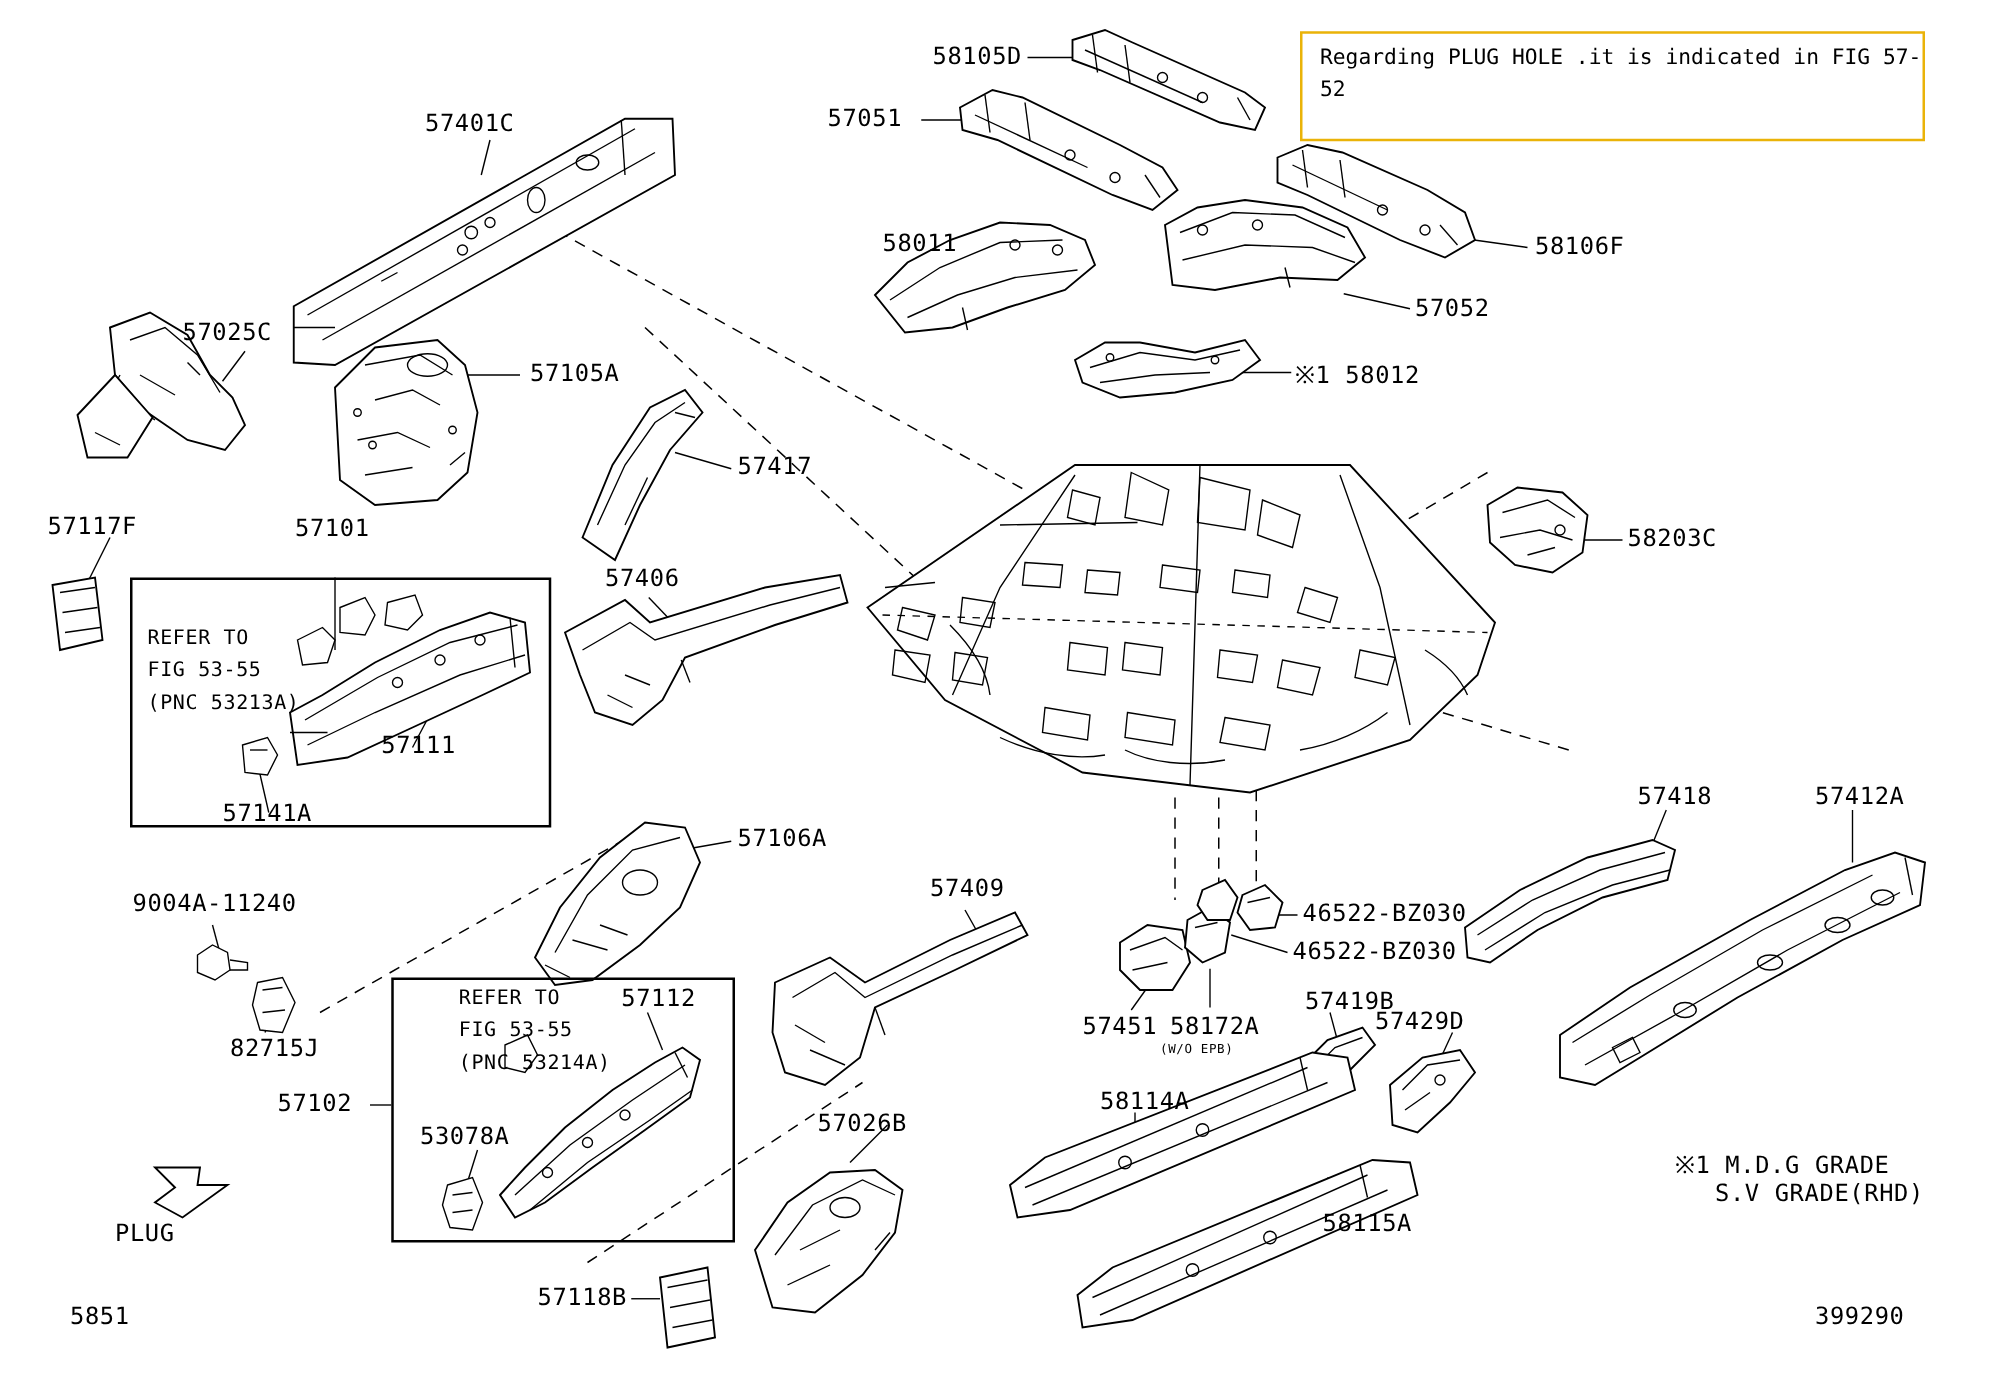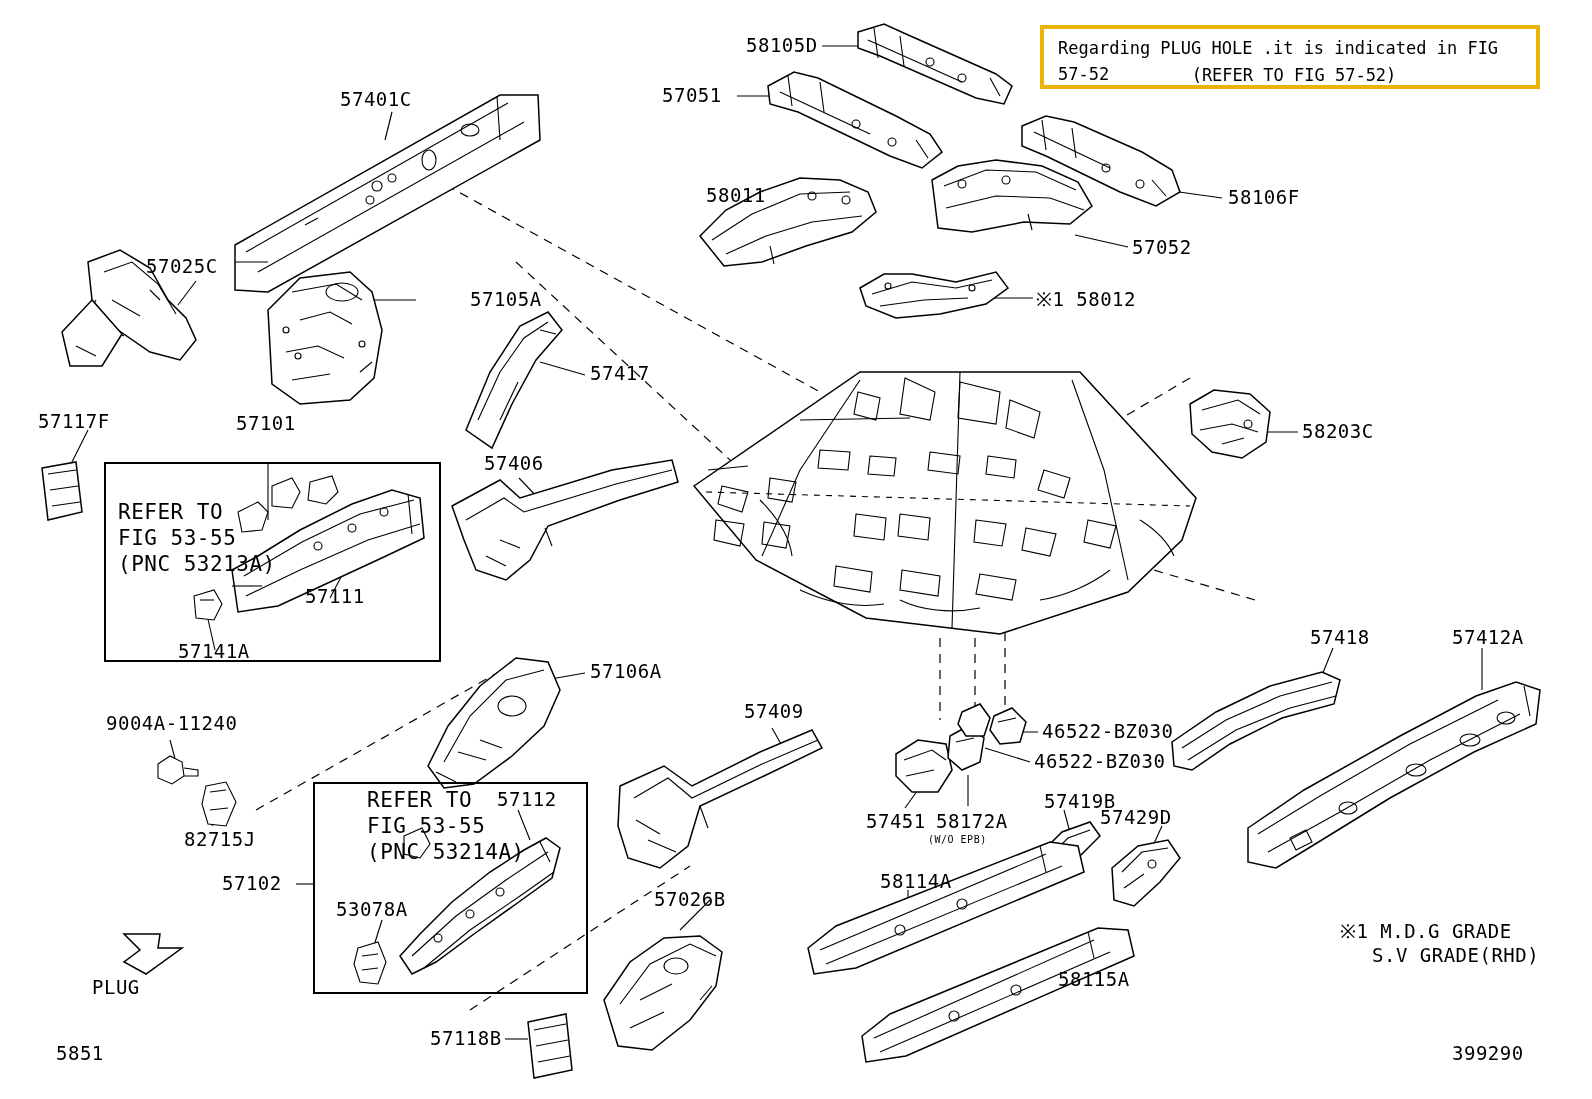--- a/index.html
+++ b/index.html
@@ -1,29 +1,29 @@
 <!DOCTYPE html>
 <html><head>
 <meta charset="utf-8">
 <style>
   html,body{margin:0;padding:0;background:#ffffff;}
   body{width:1592px;height:1099px;position:relative;overflow:hidden;
        font-family:"DejaVu Sans Mono", monospace;color:#000;}
   .lbl{position:absolute;font-size:19px;letter-spacing:0.5px;white-space:nowrap;}
-  .lbl.sm{font-size:21px;}
+  .lbl.sm{font-size:16px;}
   .lbl.xs{font-size:10px;}
   .ctr{text-align:center;}
   svg{position:absolute;left:0;top:0;width:1592px;height:1099px;overflow:visible;}
   .thin{stroke:#000;stroke-width:1.1;fill:none;}
   .dash{stroke:#000;stroke-width:1.2;fill:none;stroke-dasharray:9 7;}
   .part{stroke:#000;stroke-width:1.5;fill:#ffffff;}
   .partthin{stroke:#000;stroke-width:1.1;fill:#ffffff;}
   .noteboxtxt{position:absolute;font-size:17px;line-height:26px;}
-  #note-box{position:absolute;left:1040px;top:25px;width:500px;height:64px;
-            border:4px solid #eab308;box-sizing:border-box;}
+  #note-box{position:absolute;left:1040px;top:25px;width:500px;height:88px;
+            border:2px solid #eab308;box-sizing:border-box;}
   #refbox1{position:absolute;left:104px;top:462px;width:337px;height:200px;
            border:2px solid #000;box-sizing:border-box;}
   #refbox2{position:absolute;left:313px;top:782px;width:275px;height:212px;
            border:2px solid #000;box-sizing:border-box;}
 </style>
 </head>
 <body>
 
 <svg viewBox="0 0 1592 1099">
 
@@ -386,38 +386,37 @@
     <path class="thin" d="M1524 686 L1530 716"></path>
   </g>
 
   <g>
     <path class="part" d="M124 934 L160 934 L158 948 L182 948 L146 974 L124 962 L140 950 Z"></path>
   </g>
 </svg>
 
 <div id="note-box">
   <div class="noteboxtxt" style="left:14px;top:6px;">Regarding PLUG HOLE .it is indicated in FIG 57-52</div>
-  <div class="noteboxtxt ctr" style="left:0;top:33px;width:500px;">(REFER TO FIG 57-52)</div>
 </div>
 
 <div id="refbox1"></div>
 <div class="lbl sm" style="left:118px;top:500px;">REFER TO</div>
 <div class="lbl sm" style="left:118px;top:526px;">FIG 53-55</div>
 <div class="lbl sm" style="left:118px;top:552px;">(PNC 53213A)</div>
 
 <div id="refbox2"></div>
 <div class="lbl sm" style="left:367px;top:788px;">REFER TO</div>
 <div class="lbl sm" style="left:367px;top:814px;">FIG 53-55</div>
 <div class="lbl sm" style="left:367px;top:840px;">(PNC 53214A)</div>
 
 <div class="lbl" style="left:340px;top:88px;">57401C</div>
 <div class="lbl" style="left:146px;top:255px;">57025C</div>
 <div class="lbl" style="left:38px;top:410px;">57117F</div>
 <div class="lbl" style="left:236px;top:412px;">57101</div>
-<div class="lbl" style="left:424px;top:288px;margin-left:46px;">57105A</div>
+<div class="lbl" style="left:424px;top:288px;">57105A</div>
 <div class="lbl" style="left:590px;top:362px;">57417</div>
 <div class="lbl" style="left:484px;top:452px;">57406</div>
 <div class="lbl" style="left:305px;top:585px;">57111</div>
 <div class="lbl" style="left:178px;top:640px;">57141A</div>
 <div class="lbl" style="left:590px;top:660px;">57106A</div>
 <div class="lbl" style="left:106px;top:712px;">9004A-11240</div>
 <div class="lbl" style="left:184px;top:828px;">82715J</div>
 <div class="lbl" style="left:222px;top:872px;">57102</div>
 <div class="lbl" style="left:336px;top:898px;">53078A</div>
 <div class="lbl" style="left:497px;top:788px;">57112</div>

